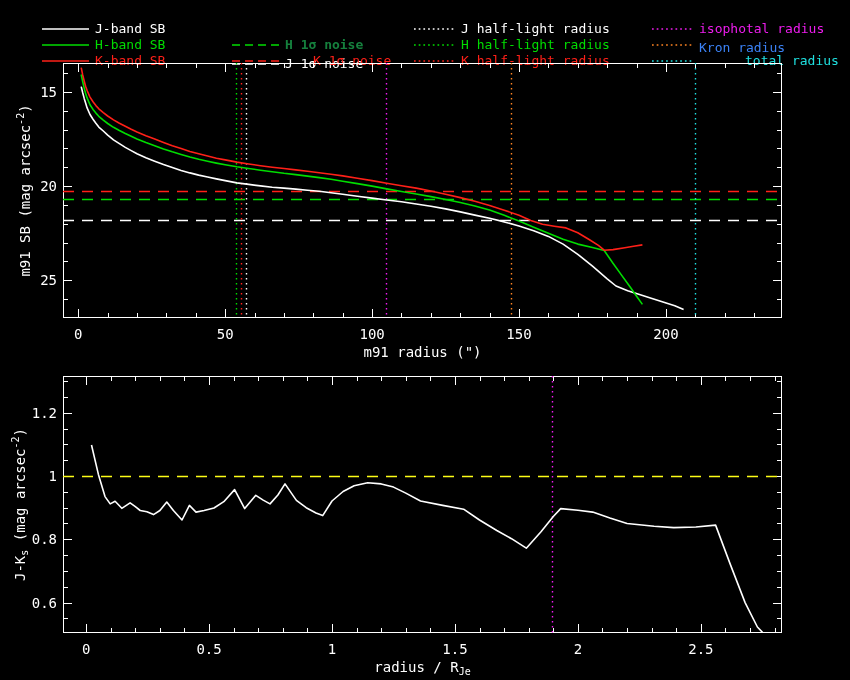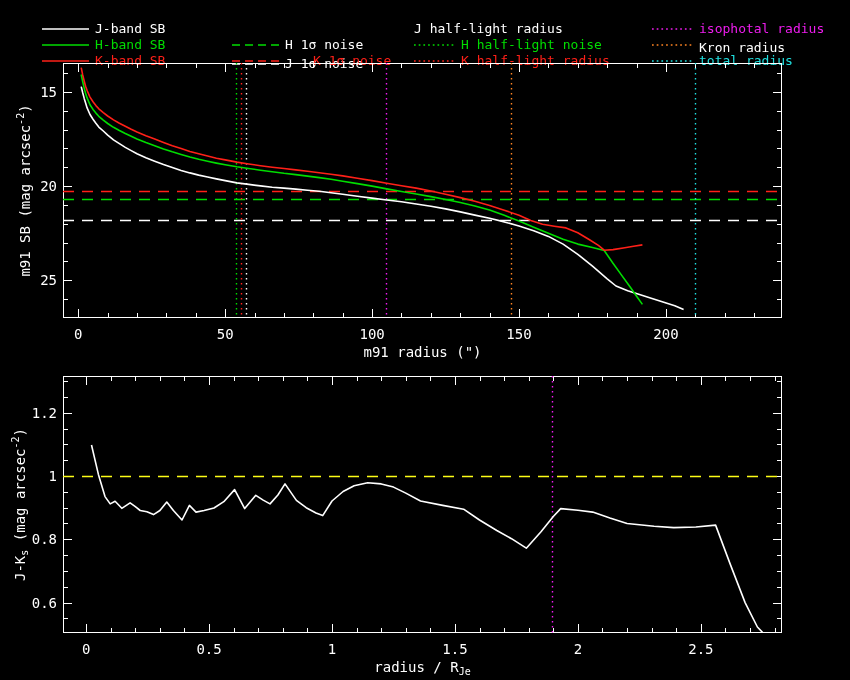--- a/index.html
+++ b/index.html
@@ -38,59 +38,59 @@
       <div class="legend-item" style="left: 232px; top: 7px; margin-top: 35px;">
         <svg width="47" height="6" class="legend-sample">
           <line x1="0" y1="3" x2="47" y2="3" stroke="#ffffff" stroke-width="1.6" stroke-dasharray="8,5"></line>
         </svg>
         <span class="legend-label" style="color: rgb(255, 255, 255);">J 1σ noise</span>
       </div>
       <div class="legend-item" style="left: 232px; top: 23px;">
         <svg width="47" height="6" class="legend-sample">
           <line x1="0" y1="3" x2="47" y2="3" stroke="#00dd00" stroke-width="1.6" stroke-dasharray="8,5"></line>
         </svg>
-        <span class="legend-label" style="color: #ffffff;">H 1σ noise</span>
+        <span class="legend-label" style="color: #15803d; font-weight: bold;">H 1σ noise</span>
       </div>
       <div class="legend-item" style="left: 232px; top: 39px; gap: 28px;">
         <svg width="47" height="6" class="legend-sample">
           <line x1="0" y1="3" x2="47" y2="3" stroke="#ff2018" stroke-width="1.6" stroke-dasharray="8,5"></line>
         </svg>
         <span class="legend-label" style="color: rgb(255, 32, 24);">K 1σ noise</span>
       </div>
-      <div class="legend-item" style="left: 414px; top: 7px; flex-direction: column;">
+      <div class="legend-item" style="left: 414px; top: 7px;">
         <svg width="41" height="6" class="legend-sample">
           <line x1="0" y1="3" x2="41" y2="3" stroke="#ffffff" stroke-width="1.6" stroke-dasharray="1.7,3"></line>
         </svg>
         <span class="legend-label" style="color: rgb(255, 255, 255);">J half-light radius</span>
       </div>
       <div class="legend-item" style="left: 414px; top: 23px;">
         <svg width="41" height="6" class="legend-sample">
           <line x1="0" y1="3" x2="41" y2="3" stroke="#00dd00" stroke-width="1.6" stroke-dasharray="1.7,3"></line>
         </svg>
-        <span class="legend-label" style="color: rgb(0, 221, 0);">H half-light noise</span>
+        <span class="legend-label" style="color: rgb(0, 221, 0);">H half-light radius</span>
       </div>
       <div class="legend-item" style="left: 414px; top: 39px;">
         <svg width="41" height="6" class="legend-sample">
           <line x1="0" y1="3" x2="41" y2="3" stroke="#ff2018" stroke-width="1.6" stroke-dasharray="1.7,3"></line>
         </svg>
         <span class="legend-label" style="color: rgb(255, 32, 24);">K half-light radius</span>
       </div>
       <div class="legend-item" style="left: 652px; top: 7px;">
         <svg width="41" height="6" class="legend-sample">
           <line x1="0" y1="3" x2="41" y2="3" stroke="#ee1cee" stroke-width="1.6" stroke-dasharray="1.7,3"></line>
         </svg>
         <span class="legend-label" style="color: rgb(238, 28, 238);">isophotal radius</span>
       </div>
       <div class="legend-item" style="left: 652px; top: 23px;">
         <svg width="41" height="6" class="legend-sample">
           <line x1="0" y1="3" x2="41" y2="3" stroke="#ff8422" stroke-width="1.6" stroke-dasharray="1.7,3"></line>
         </svg>
-        <span class="legend-label" style="color: #ffffff; margin-top: 6px;">Kron radius</span>
-      </div>
-      <div class="legend-item" style="left: 652px; top: 39px;">
+        <span class="legend-label" style="color: #3b82f6; margin-top: 6px;">Kron radius</span>
+      </div>
+      <div class="legend-item" style="left: 652px; top: 39px; gap: 46px;">
         <svg width="41" height="6" class="legend-sample">
           <line x1="0" y1="3" x2="41" y2="3" stroke="#1fe0e0" stroke-width="1.6" stroke-dasharray="1.7,3"></line>
         </svg>
         <span class="legend-label" style="color: rgb(31, 224, 224);">total radius</span>
       </div>
     </div>
   <svg id="plot" width="850" height="680" viewBox="0 0 850 680">
       <g>
         <clipPath id="clip0">
           <rect x="63" y="63" width="719" height="255"></rect>

